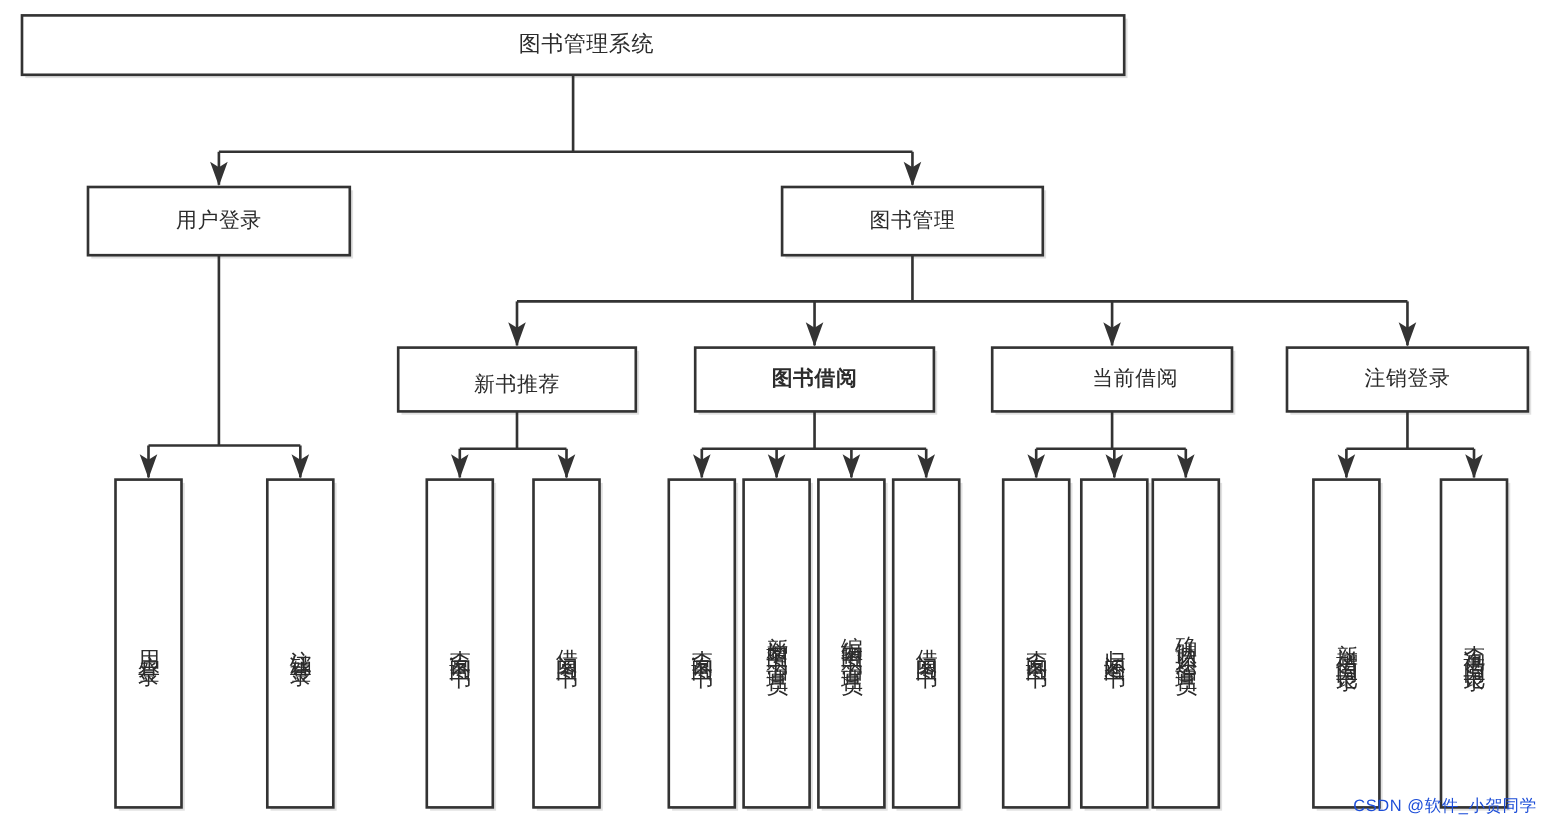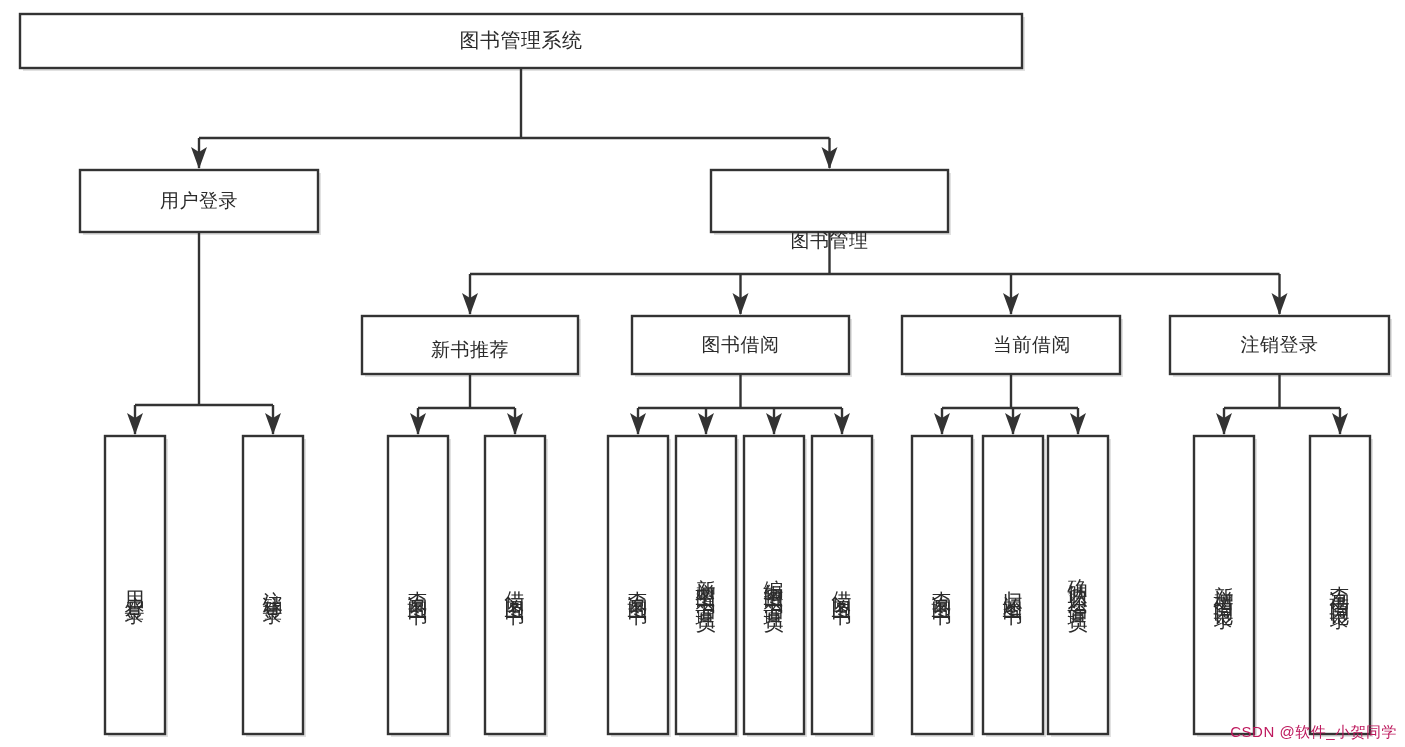--- a/index.html
+++ b/index.html
@@ -68,21 +68,21 @@
     letter-spacing: 5px;
     line-height: 1;
     align-items: center;
     justify-content: center;
   }
   .watermark {
     position: absolute;
     right: 8px;
     bottom: 5px;
     font-size: 15px;
-    color: #be185d;
+    color: #1d4ed8;
     letter-spacing: 0.5px;
     user-select: none;
   }
 </style>
 </head>
 <body>
 
 <div id="diagram-root">
 
   <svg class="diagram-canvas" viewBox="0 0 1405 747">
@@ -180,25 +180,25 @@
         <rect x="812" y="436" width="60" height="298" class="node-box"></rect>
         <rect x="912" y="436" width="60" height="298" class="node-box"></rect>
         <rect x="983" y="436" width="60" height="298" class="node-box"></rect>
         <rect x="1048" y="436" width="60" height="298" class="node-box"></rect>
         <rect x="1194" y="436" width="60" height="298" class="node-box"></rect>
         <rect x="1310" y="436" width="60" height="298" class="node-box"></rect>
       </g>
   </svg>
 
   <div id="label-layer">
-      <div class="node-label level-root" style="left: 20px; top: 14px; width: 1002px; height: 54px;">图书管理系统</div>
+      <div class="node-label level-root" style="left: 20px; top: 14px; width: 1002px; height: 54px; padding-left: 12px;">图书管理系统</div>
       <div class="node-label level-1" style="left: 80px; top: 170px; width: 238px; height: 62px;">用户登录</div>
-      <div class="node-label level-1" style="left: 711px; top: 170px; width: 237px; height: 62px; margin-top: 40px;">图书管理</div>
+      <div class="node-label level-1" style="left: 711px; top: 170px; width: 237px; height: 62px;">图书管理</div>
       <div class="node-label level-2" style="left: 362px; top: 316px; width: 216px; height: 68px;">新书推荐</div>
-      <div class="node-label level-2" style="left: 632px; top: 316px; width: 217px; height: 58px;">图书借阅</div>
+      <div class="node-label level-2" style="left: 632px; top: 316px; width: 217px; height: 58px; font-weight: bold;">图书借阅</div>
       <div class="node-label level-2" style="left: 902px; top: 316px; width: 260px; height: 58px;">当前借阅</div>
       <div class="node-label level-2" style="left: 1170px; top: 316px; width: 219px; height: 58px;">注销登录</div>
       <div class="node-label leaf" style="left: 105px; top: 436px; width: 60px; height: 298px;">用户登录</div>
       <div class="node-label leaf" style="left: 243px; top: 436px; width: 60px; height: 298px;">注销登录</div>
       <div class="node-label leaf" style="left: 388px; top: 436px; width: 60px; height: 298px;">查询图书</div>
       <div class="node-label leaf" style="left: 485px; top: 436px; width: 60px; height: 298px;">借阅图书</div>
       <div class="node-label leaf" style="left: 608px; top: 436px; width: 60px; height: 298px;">查询图书</div>
       <div class="node-label leaf" style="left: 676px; top: 436px; width: 60px; height: 298px;">新增图书（管理员）</div>
       <div class="node-label leaf" style="left: 744px; top: 436px; width: 60px; height: 298px;">编辑图书（管理员）</div>
       <div class="node-label leaf" style="left: 812px; top: 436px; width: 60px; height: 298px;">借阅图书</div>

